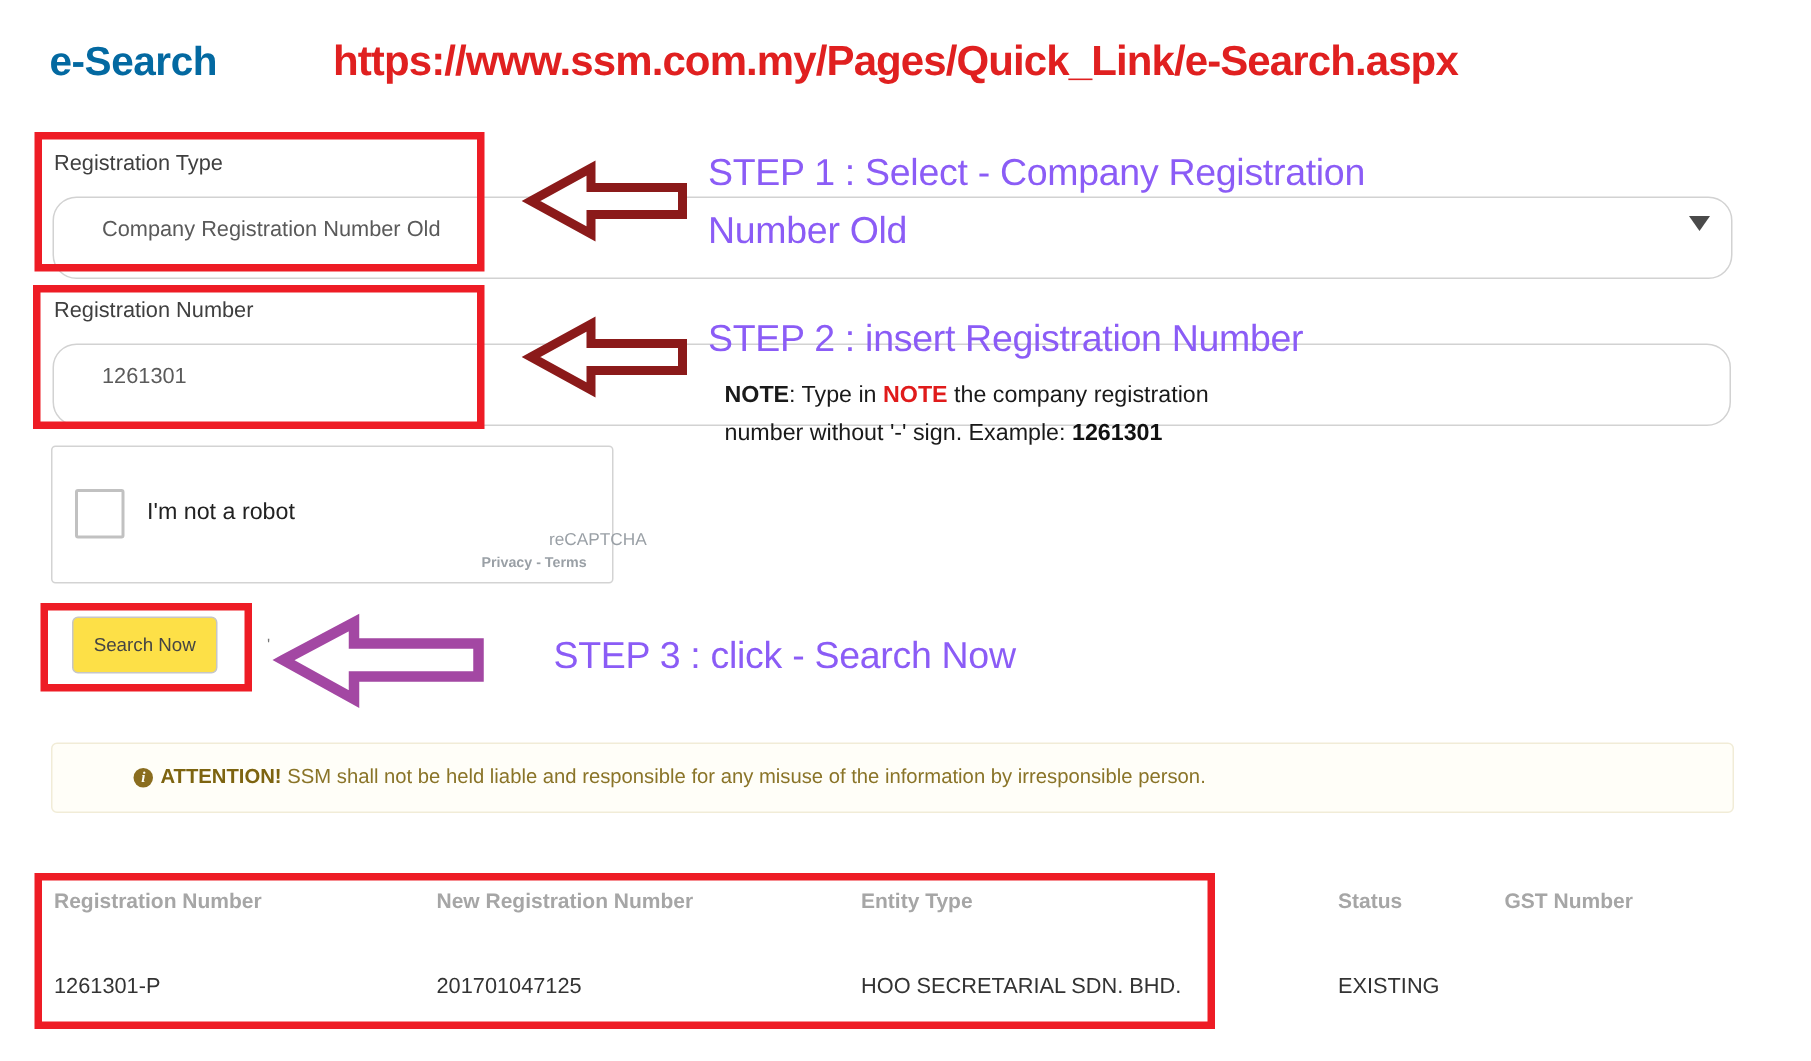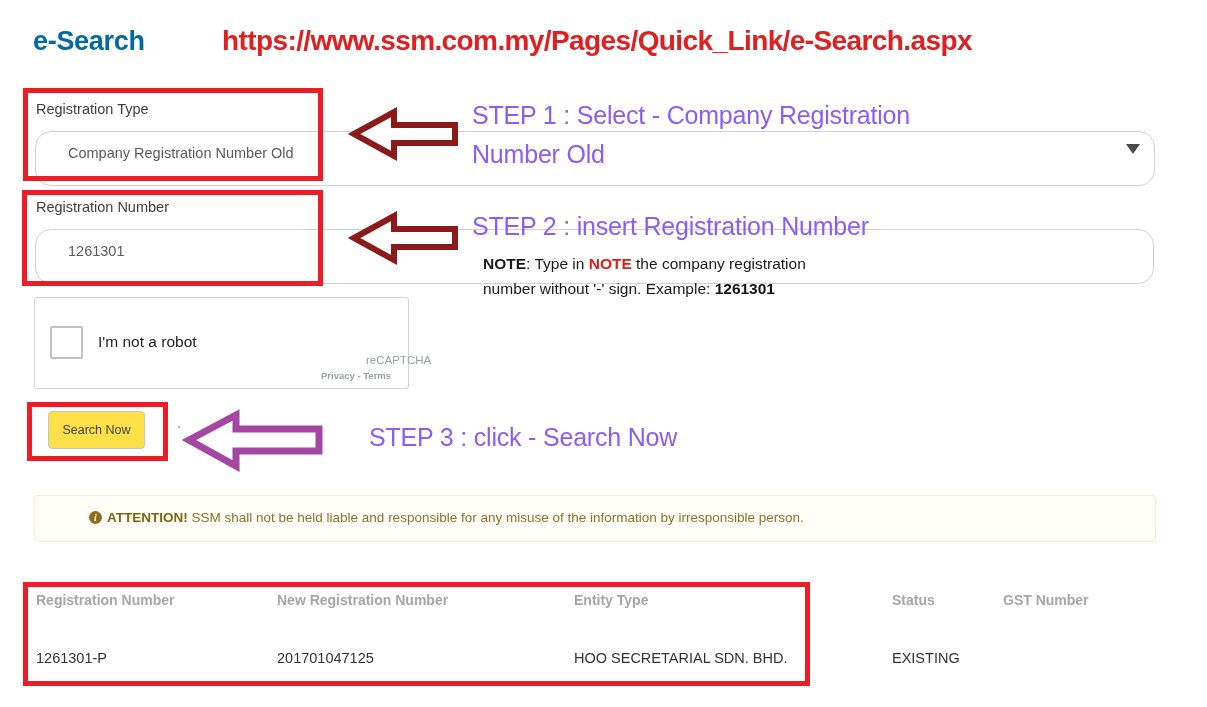--- a/index.html
+++ b/index.html
@@ -175,21 +175,21 @@
     white-space: nowrap;
   }
   .res-cell {
     font-size: 14.5px;
     color: #333333;
     position: absolute;
     top: 58px;
     white-space: nowrap;
   }
   .c0 { left: 0px; }
-  .c1 { left: 241px; }
+  .c1 { left: 255px; }
   .c2 { left: 538px; }
   .c3 { left: 856px; }
   .c4 { left: 967px; }
 
   
   .redbox {
     box-sizing: border-box;
     border: 5px solid #ee1c25;
     background: transparent;
     pointer-events: none;

